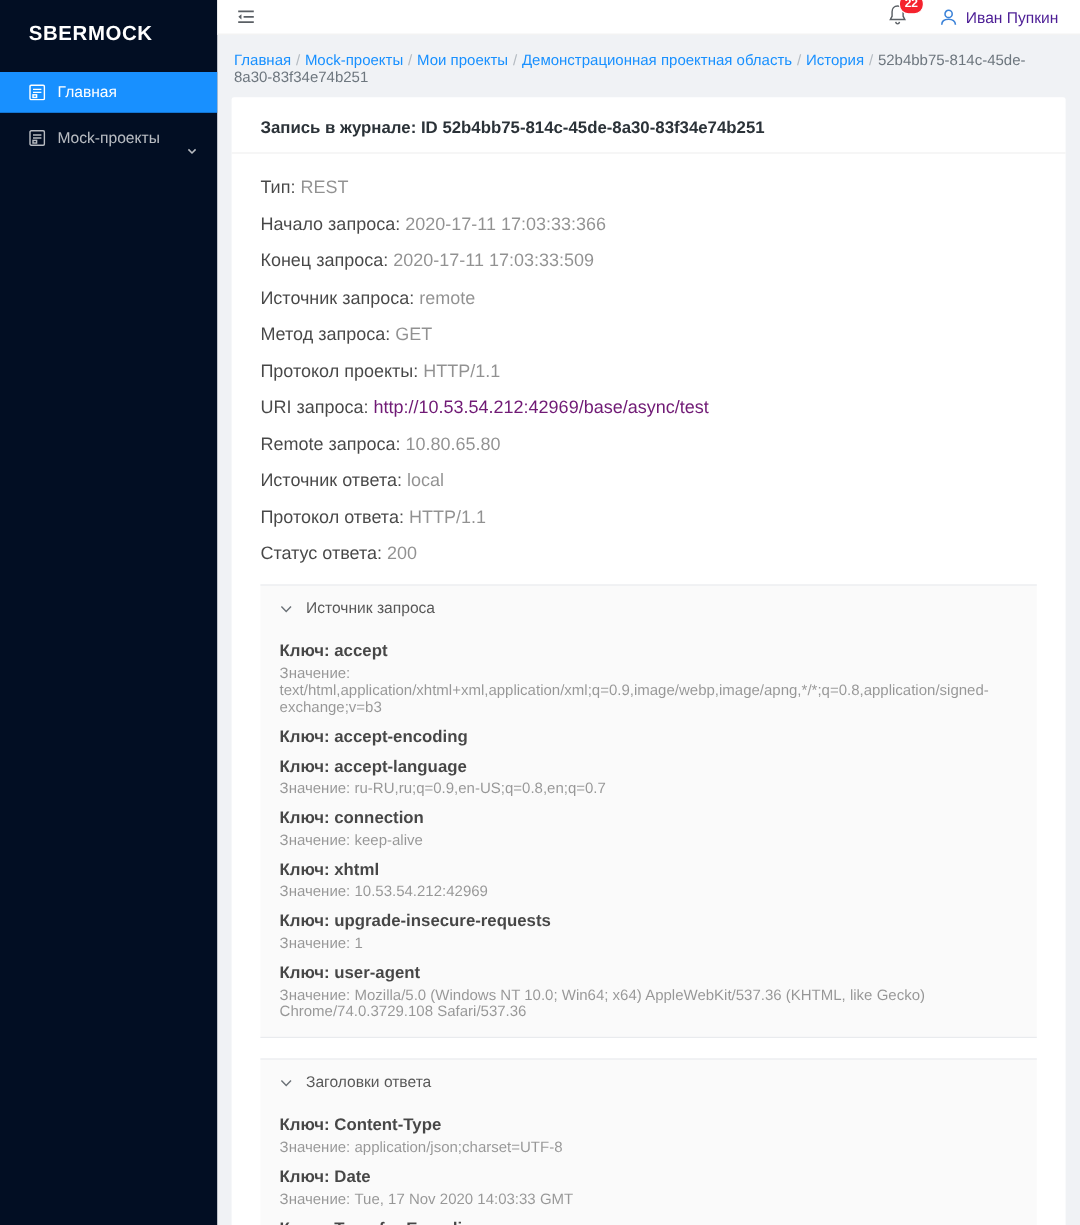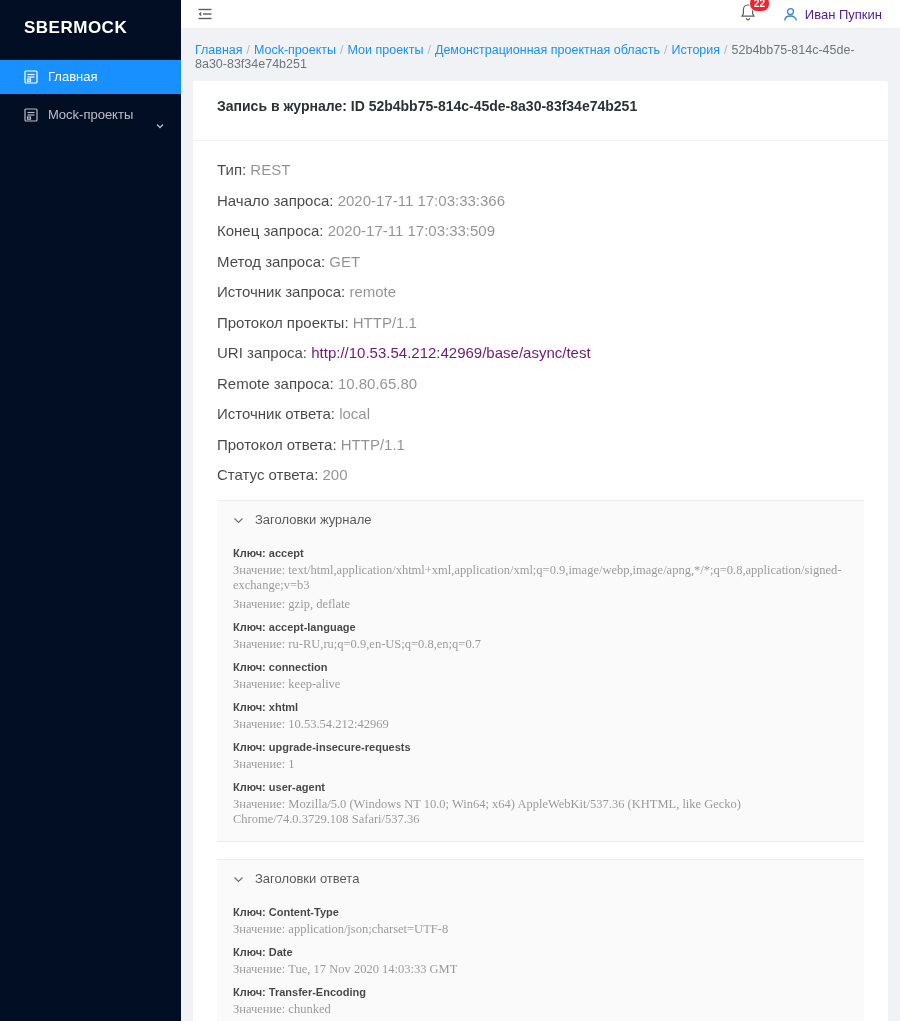--- a/index.html
+++ b/index.html
@@ -27,35 +27,35 @@
 
   .content { flex:1; padding:10px 12px 0 12px; }
   
   .breadcrumb { font-size:12.5px; padding:4px 2px 10px 2px; color:#b3bac0; }
   .bc-link { color:#1890ff; cursor:pointer; }
   .bc-sep { color:#b3bac0; margin:0 4px; }
   .bc-current { color:#6d767e; }
 
   
   .card { background:#fff; border-radius:2px; }
-  .card-title { padding:17px 24px 26px 24px; font-size:14px; font-weight:bold; color:#2b3238; border-bottom:1px solid #f0f0f0; }
+  .card-title { padding:17px 24px 13px 24px; font-size:14px; font-weight:bold; color:#2b3238; border-bottom:1px solid #f0f0f0; }
   .card-body { padding:20px 24px 22px 24px; }
 
   .field { font-size:15px; margin-bottom:13.5px; }
   .field-label { color:rgba(0,0,0,0.72); }
   .field-value { color:rgba(0,0,0,0.43); }
   .field-value.link { color:#701a75; cursor:pointer; }
 
   
   .panel { background:#fafafa; border-top:1px solid #e9ebee; border-bottom:1px solid #e9ebee; margin-top:17px; }
   .panel-header { display:flex; align-items:center; padding:11px 16px 9px 16px; font-size:13px; color:rgba(0,0,0,0.66); cursor:pointer; }
   .panel-header .chev { width:11px; height:11px; margin-right:11px; }
   .panel-body { padding:2px 16px 14px 16px; }
-  .hk { font-size:11px; font-weight:bold; color:rgba(0,0,0,0.72); margin-top:9px; }
-  .hv { font-size:12.5px; color:rgba(0,0,0,0.40); margin-top:4px;font-family:Liberation Serif, serif; }
+  .hk { font-size:14px; font-weight:bold; color:rgba(0,0,0,0.72); margin-top:9px; }
+  .hv { font-size:12.5px; color:rgba(0,0,0,0.40); margin-top:4px; }
 </style>
 </head>
 <body>
 
 <aside class="sidebar">
   <div class="logo">SBERMOCK</div>
   <nav class="menu">
     <div class="menu-item active">
       <span class="mi-icon">
         <svg viewBox="0 0 14 14" fill="none" stroke="currentColor" stroke-width="1.2">
@@ -121,44 +121,44 @@
       <span><span class="bc-link">Главная</span><span class="bc-sep">/</span><span class="bc-link">Mock-проекты</span><span class="bc-sep">/</span><span class="bc-link">Мои проекты</span><span class="bc-sep">/</span><span class="bc-link">Демонстрационная проектная область</span><span class="bc-sep">/</span><span class="bc-link">История</span><span class="bc-sep">/</span></span><span class="bc-current">52b4bb75-814c-45de-8a30-83f34e74b251</span>
     </div>
 
     <div class="card">
       <div class="card-title">Запись в журнале: ID 52b4bb75-814c-45de-8a30-83f34e74b251</div>
       <div class="card-body">
 
         <div class="field"><span class="field-label">Тип:</span> <span class="field-value">REST</span></div>
         <div class="field"><span class="field-label">Начало запроса:</span> <span class="field-value">2020-17-11 17:03:33:366</span></div>
         <div class="field"><span class="field-label">Конец запроса:</span> <span class="field-value">2020-17-11 17:03:33:509</span></div>
+        <div class="field"><span class="field-label">Источник запроса:</span> <span class="field-value">remote</span></div>
         <div class="field"><span class="field-label">Метод запроса:</span> <span class="field-value">GET</span></div>
-        <div class="field"><span class="field-label">Источник запроса:</span> <span class="field-value">remote</span></div>
         <div class="field"><span class="field-label">Протокол проекты:</span> <span class="field-value">HTTP/1.1</span></div>
         <div class="field"><span class="field-label">URI запроса:</span> <span class="field-value link">http://10.53.54.212:42969/base/async/test</span></div>
         <div class="field"><span class="field-label">Remote запроса:</span> <span class="field-value">10.80.65.80</span></div>
         <div class="field"><span class="field-label">Источник ответа:</span> <span class="field-value">local</span></div>
         <div class="field"><span class="field-label">Протокол ответа:</span> <span class="field-value">HTTP/1.1</span></div>
         <div class="field"><span class="field-label">Статус ответа:</span> <span class="field-value">200</span></div>
 
         <div class="panel">
           <div class="panel-header">
             <span class="chev">
               <svg viewBox="0 0 11 11" fill="none" stroke="#6a7076" stroke-width="1.2">
                   <polyline points="1.5,3.5 5.5,7.5 9.5,3.5"></polyline>
                 </svg>
             </span>
-            <span>Заголовки журнале</span>
+            <span>Источник запроса</span>
           </div>
           <div class="panel-body">
 
               <div class="hk"><span>Ключ:</span> <span>accept</span></div>
               <div class="hv"><span>Значение:</span> <span>text/html,application/xhtml+xml,application/xml;q=0.9,image/webp,image/apng,*/*;q=0.8,application/signed-exchange;v=b3</span></div>
 
-              <div class="hv"><span>Значение:</span> <span>gzip, deflate</span></div>
+              <div class="hk"><span>Ключ:</span> <span>accept-encoding</span></div>
 
               <div class="hk"><span>Ключ:</span> <span>accept-language</span></div>
               <div class="hv"><span>Значение:</span> <span>ru-RU,ru;q=0.9,en-US;q=0.8,en;q=0.7</span></div>
 
               <div class="hk"><span>Ключ:</span> <span>connection</span></div>
               <div class="hv"><span>Значение:</span> <span>keep-alive</span></div>
 
               <div class="hk"><span>Ключ:</span> <span>xhtml</span></div>
               <div class="hv"><span>Значение:</span> <span>10.53.54.212:42969</span></div>
 

